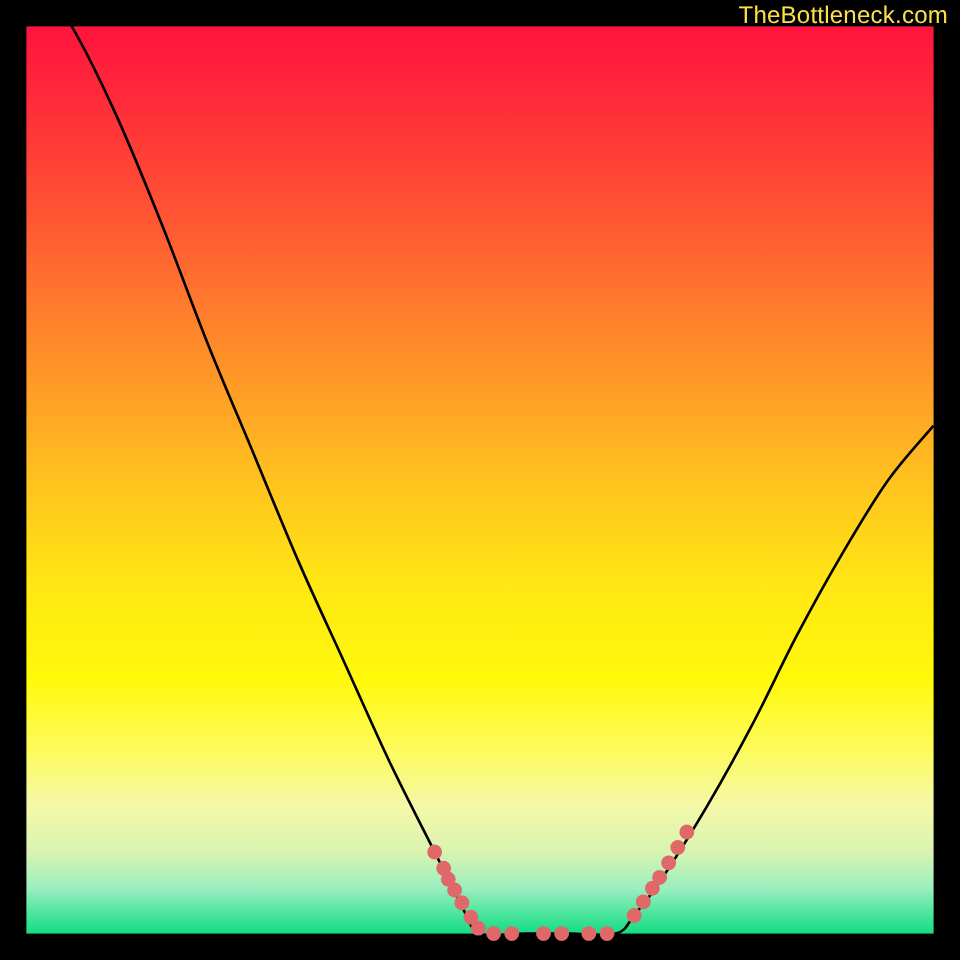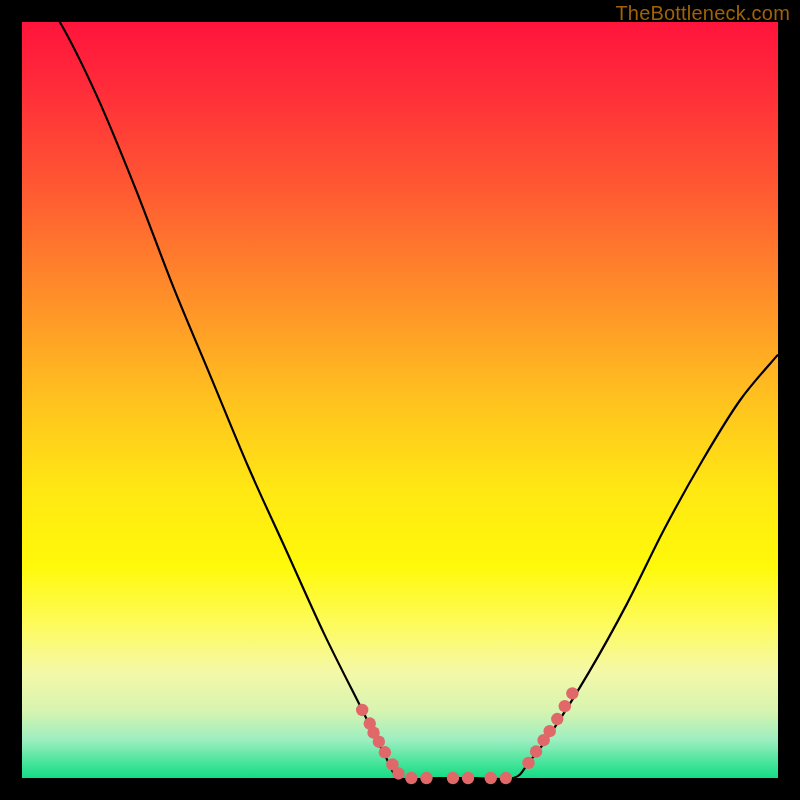--- a/index.html
+++ b/index.html
@@ -35,21 +35,21 @@
       #f4f8a8 86%,
       #d8f4b0 91%,
       #9ceec0 95%,
       #46e49a 98%,
       #14dc84 100%);
   }
   .watermark {
     position: absolute;
     top: 2px;
     right: 10px;
-    color: #a16207;
+    color: #fde047;
     font-size: 20px;
     font-weight: 500;
     letter-spacing: 0.2px;
     user-select: none;
   }
   svg.curve {
     position: absolute;
     left: 0;
     top: 0;
     width: 756px;

